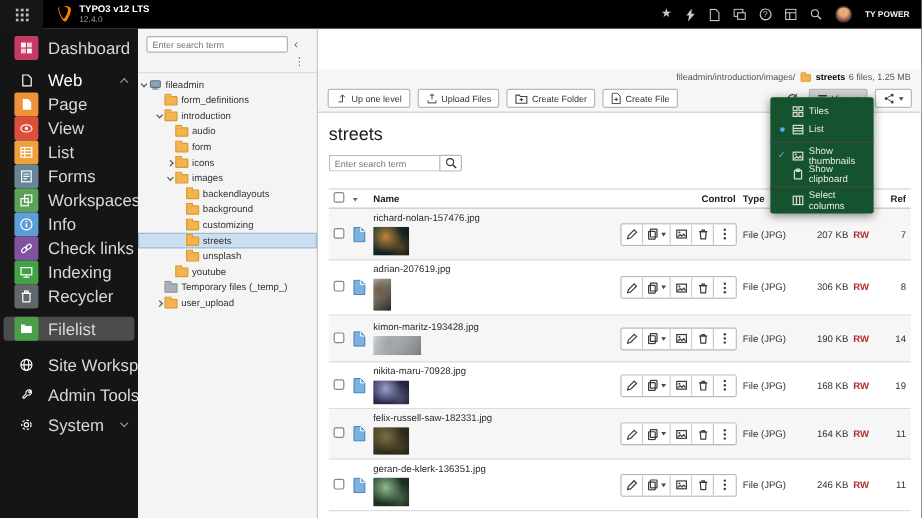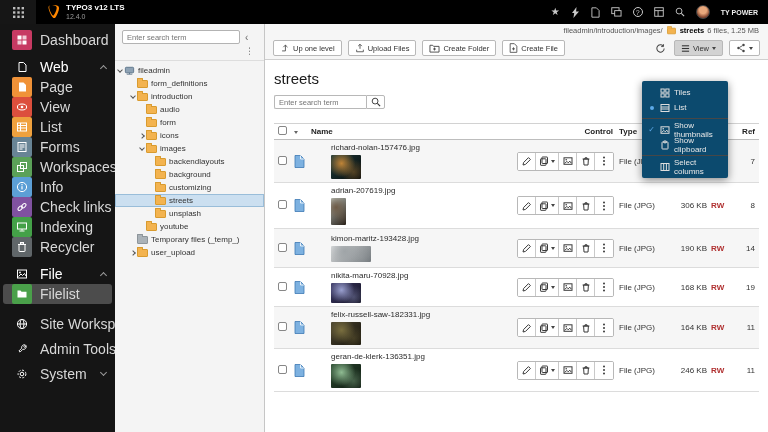--- a/index.html
+++ b/index.html
@@ -48,21 +48,21 @@
   .chev.down{transform:rotate(45deg);margin-top:-2px;}
   .chev.right{transform:rotate(-45deg);}
   .tlabel{margin-left:3px;color:#333;white-space:nowrap;}
   .folder{width:11px;height:8px;background:#f3b34f;border:1px solid #d99b2f;border-radius:1px;position:relative;display:inline-block;flex:none;margin-top:1px;}
   .folder::before{content:"";position:absolute;top:-3px;left:-1px;width:4px;height:2px;background:inherit;border:1px solid #d99b2f;border-bottom:none;border-radius:1px 1px 0 0;}
   .folder.grey{background:#aab2b8;border-color:#8d959b;}
   .folder.grey::before{border-color:#8d959b;}
   .d0{padding-left:0;}.d1{padding-left:13px;}.d2{padding-left:22px;}.d3{padding-left:31px;}
   
   .main{flex:1;display:flex;flex-direction:column;background:#fff;position:relative;}
-  .docheader{background:#f6f6f6;border-bottom:1px solid #cfcfcf;flex:none;}
+  .docheader{background:#f6f6f6;border-bottom:1px solid #cfcfcf;flex:none;margin-top:34px;}
   .crumbrow{height:13px;display:flex;justify-content:flex-end;align-items:center;gap:3px;padding:0 9px;font-size:7.5px;color:#555;}
   .crumbrow .cur{font-weight:bold;color:#000;}
   .crumbrow .folder{transform:scale(.8);margin-top:0;}
   .btnrow{height:22px;display:flex;align-items:center;padding:0 8px;gap:6px;}
   .btn{height:16px;border:1px solid #b8b8b8;background:#fff;border-radius:2px;font-size:7.5px;color:#333;
        display:inline-flex;align-items:center;gap:3px;padding:0 6px;cursor:pointer;font-family:inherit;}
   .btn.active{background:#d2d2d2;}
   .iconbtn{border:none;background:transparent;padding:0 2px;}
   .caret{width:0;height:0;border-left:2.5px solid transparent;border-right:2.5px solid transparent;border-top:3px solid #444;display:inline-block;}
   .spacer{flex:1;}
@@ -73,33 +73,33 @@
   .searchrow input{width:92px;height:14px;border:1px solid #b8b8b8;border-right:none;border-radius:2px 0 0 2px;font-size:7.5px;padding:0 4px;font-family:inherit;background:#fff;color:#333;}
   .searchbtn{width:19px;height:14px;border:1px solid #b8b8b8;border-radius:0 2px 2px 0;background:#fff;display:flex;align-items:center;justify-content:center;cursor:pointer;}
   
   .ftable{margin-top:14px;font-size:8px;}
   .trow{display:grid;grid-template-columns:20px 17px 1fr 102px 50px 42px 26px 22px;align-items:center;}
   .thead{height:17px;font-weight:bold;border-top:1px solid #d2d2d2;border-bottom:1px solid #bdbdbd;color:#222;}
   .thead .hname{display:flex;align-items:center;gap:3px;}
   .frow{min-height:39px;border-bottom:1px solid #dcdcdc;}
   .frow.alt{background:#f6f6f6;}
   .cb{width:9px;height:9px;border:1px solid #878787;border-radius:2px;background:#fff;display:inline-block;margin-left:4px;cursor:pointer;}
-  .namecell{padding:3px 0;margin-left:20px;}
+  .namecell{padding:3px 0;}
   .fname{color:#2a2a2a;cursor:pointer;line-height:10px;}
   .thumb{margin-top:2px;border-radius:1px;cursor:pointer;}
   .ctrlcell{display:flex;justify-content:flex-start;}
   .btngroup{display:inline-flex;border:1px solid #b8b8b8;border-radius:2px;background:#fff;overflow:hidden;}
   .gbtn{height:17px;min-width:18px;padding:0 3px;display:flex;align-items:center;justify-content:center;gap:2px;border-right:1px solid #c9c9c9;cursor:pointer;background:#fff;border-top:none;border-bottom:none;border-left:none;}
   .gbtn:last-child{border-right:none;}
   .rw{color:#b03030;font-weight:bold;}
   .refcell{text-align:right;padding-right:4px;}
   .typecell,.sizecell{color:#333;}
   .sizecell{text-align:right;padding-right:4px;}
   
-  .viewmenu{position:absolute;top:57px;right:40px;width:86px;background:#0c4a6e;border-radius:2px;
+  .viewmenu{position:absolute;top:57px;right:40px;width:86px;background:#14532d;border-radius:2px;
             box-shadow:0 2px 8px rgba(0,0,0,.45);padding:4px 0;z-index:50;color:#e8e8e8;font-size:8px;}
   .vm-item{display:flex;align-items:center;height:15px;padding:0 7px 0 5px;gap:4px;cursor:pointer;}
   .vm-mark{width:9px;display:flex;align-items:center;justify-content:center;color:#5da9e8;font-size:8px;flex:none;}
   .dotmark{width:4px;height:4px;border-radius:50%;background:#5da9e8;display:inline-block;}
   .vm-div{height:1px;background:#474747;margin:3px 0;}
   svg{display:block;}
 </style>
 </head>
 <body>
 
@@ -280,31 +280,20 @@
         <span class="micon" style="background: rgb(96, 102, 105);">
           <svg width="12" height="12" viewBox="0 0 12 12">
               <rect x="3" y="3.5" width="6" height="7" rx=".5" fill="none" stroke="#fff"></rect>
               <line x1="2" y1="3.5" x2="10" y2="3.5" stroke="#fff"></line>
               <rect x="4.5" y="1.5" width="3" height="1.5" fill="none" stroke="#fff"></rect>
             </svg>
         </span>
         <span class="mlabel">Recycler</span>
       </div>
       <div class="mspacer"></div>
-      <div class="mitem header">
-        <span class="micon flat">
-          <svg width="12" height="12" viewBox="0 0 12 12">
-              <rect x="1.5" y="2" width="9" height="8" fill="none" stroke="#fff"></rect>
-              <circle cx="4" cy="4.5" r=".9" fill="#fff"></circle>
-              <path d="M2.5 8.5L5 6l1.5 1.5 2-2L10 8" fill="none" stroke="#fff"></path>
-            </svg>
-        </span>
-        <span class="mlabel">File</span>
-        <span class="mchev up"></span>
-      </div>
       <div class="mitem active">
         <span class="micon" style="background: rgb(74, 160, 74);">
           <svg width="12" height="12" viewBox="0 0 12 12">
               <path d="M1.5 2.5h3l1 1.2h5v5.8h-9z" fill="#fff"></path>
             </svg>
         </span>
         <span class="mlabel">Filelist</span>
       </div>
       <div class="mspacer"></div>
       <div class="mitem tall">

